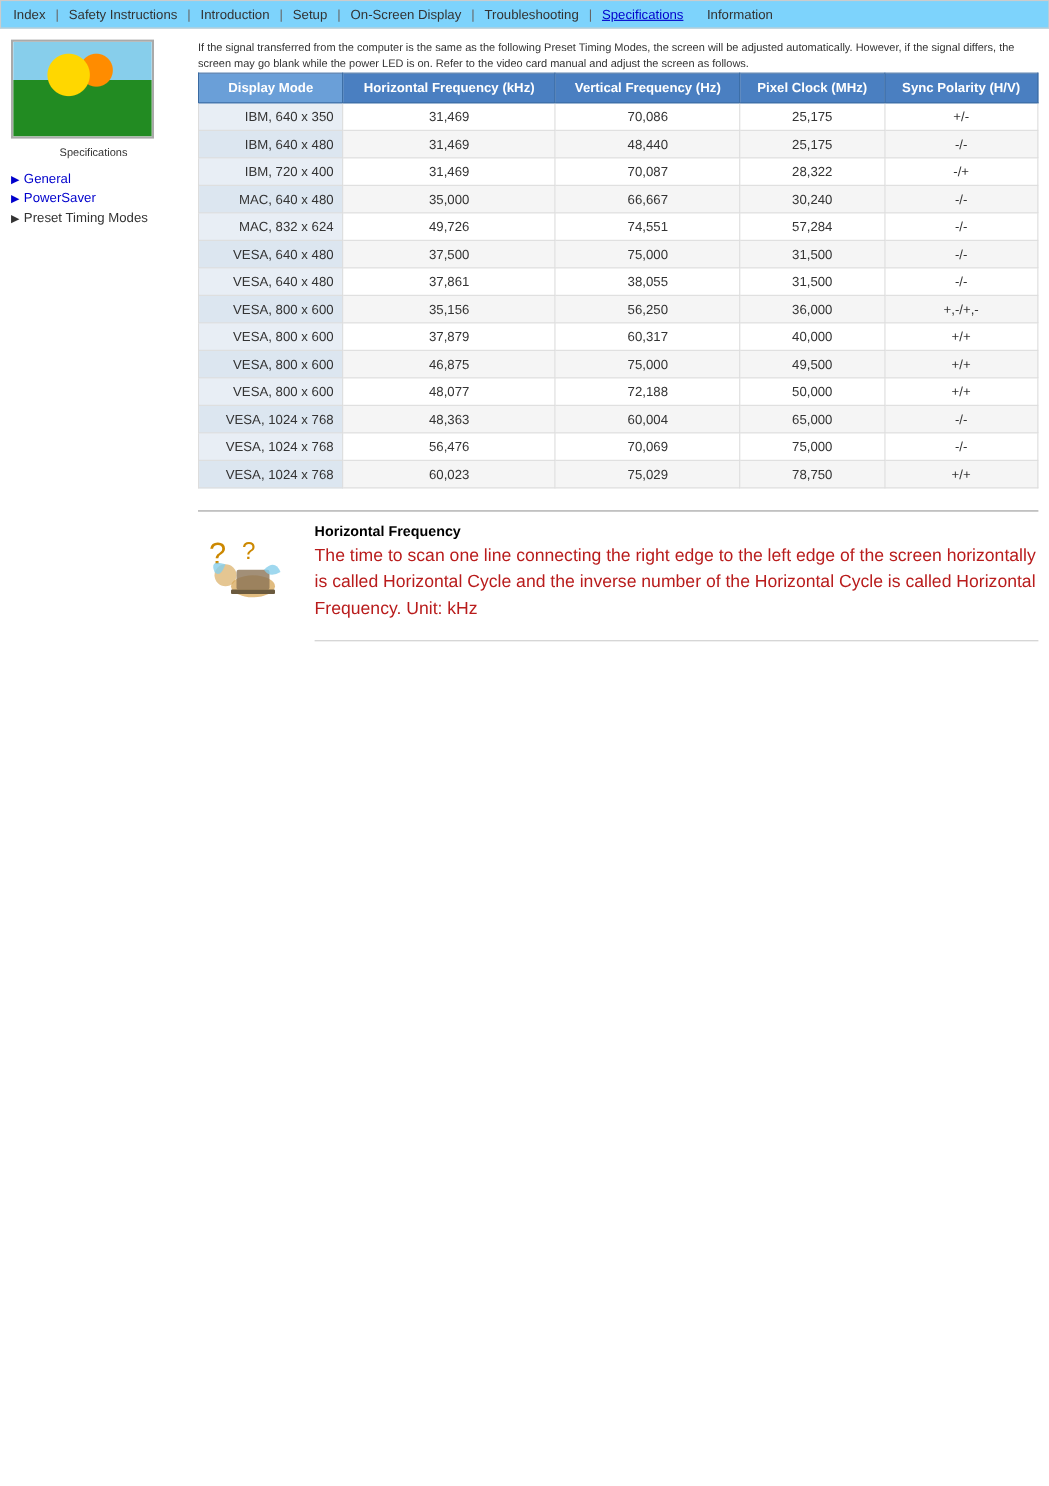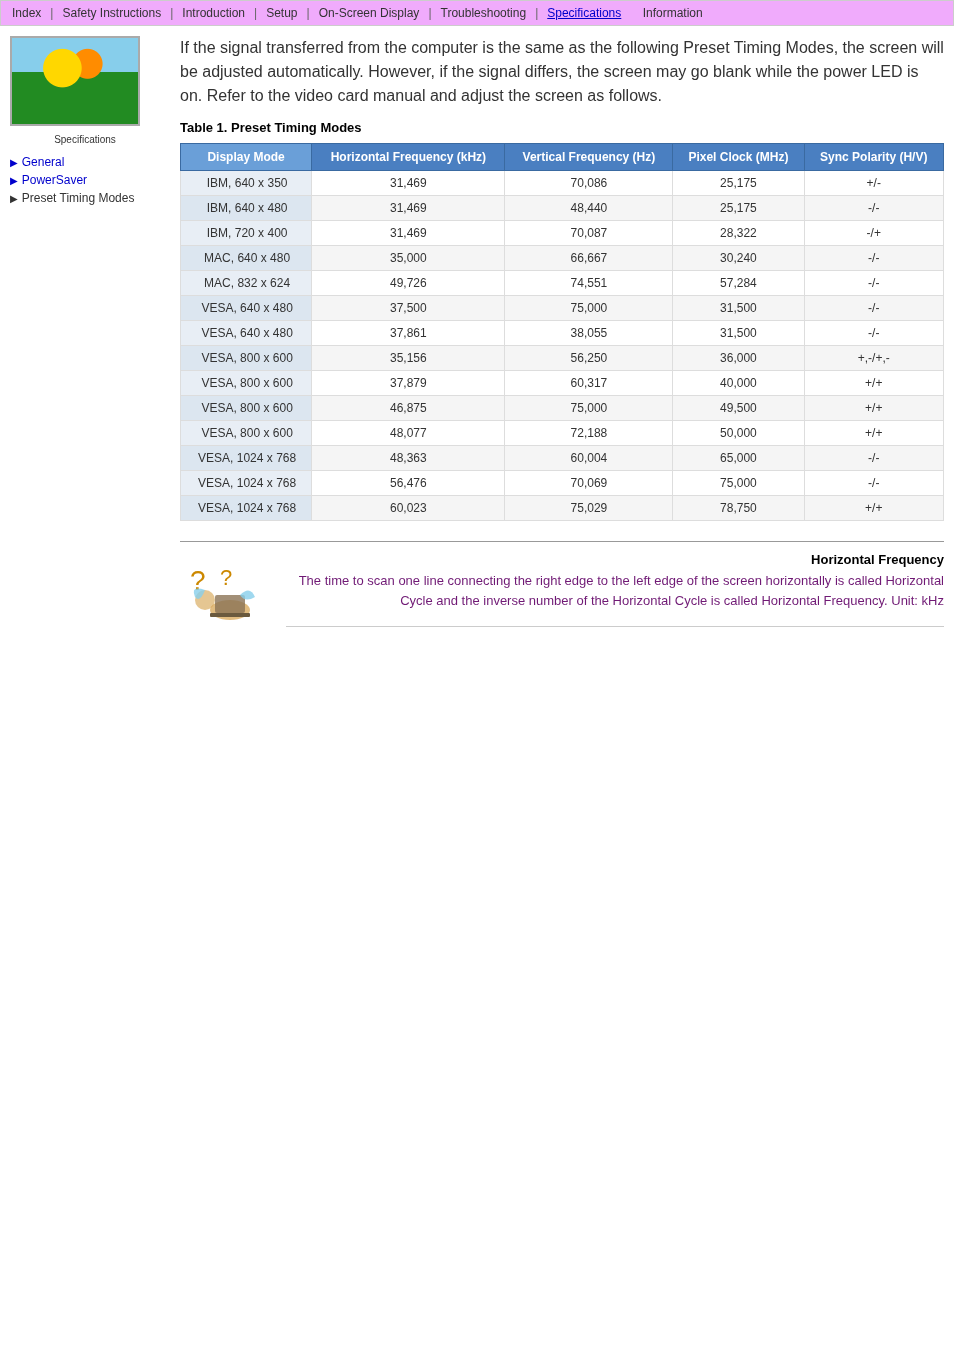--- a/index.html
+++ b/index.html
@@ -6,21 +6,21 @@
     body {
       font-family: Arial, sans-serif;
       font-size: 13px;
       background: #fff;
       width: 954px;
       min-height: 1351px;
     }
 
     
     .nav-bar {
-      background: #f0abfc;
+      background: #7dd3fc;
       border: 1px solid #ccc;
       padding: 4px 8px;
       display: flex;
       align-items: center;
       gap: 4px;
       font-size: 12px;
     }
     .nav-item {
       color: #333;
       text-decoration: none;
@@ -98,23 +98,22 @@
     }
     .arrow.blue { color: #0000cc; }
 
     
     .content {
       flex: 1;
       padding-left: 10px;
     }
 
     .intro-text {
-      font-size: 16px;
+      font-size: 10px;
       line-height: 1.5;
-      margin-bottom: 12px;
       color: #333;
     }
 
     .table-title {
       font-weight: bold;
       font-size: 13px;
       margin-bottom: 8px;
       color: #000;
     }
 
@@ -138,21 +137,21 @@
       background: #6a9fd8;
     }
     .timing-table td {
       padding: 5px 8px;
       text-align: center;
       border: 1px solid #ddd;
       background: #fff;
       color: #333;
     }
     .timing-table td.col-display {
-      text-align: center;
+      text-align: right;
       padding-left: 10px;
       background: #e8eef5;
       font-size: 12px;
     }
     .timing-table tr:nth-child(even) td { background: #f5f5f5; }
     .timing-table tr:nth-child(even) td.col-display { background: #dce6f0; }
 
     
     .footer-section {
       display: flex;
@@ -164,35 +163,34 @@
     .footer-icon {
       width: 90px;
       min-width: 90px;
       height: 80px;
       display: flex;
       align-items: center;
       justify-content: center;
     }
     .footer-definitions {
       flex: 1;
-      text-align: right;
     }
     .definition-block {
       margin-bottom: 16px;
     }
     .definition-block h4 {
       font-weight: bold;
       font-size: 13px;
       margin-bottom: 4px;
       color: #000;
     }
     .definition-block p {
-      font-size: 13px;
+      font-size: 16px;
       line-height: 1.5;
-      color: #701a75;
+      color: #b91c1c;
     }
     .def-separator {
       border: none;
       border-top: 1px solid #ccc;
       margin: 10px 0;
     }
 
     
     .icon-svg {
       width: 80px;
@@ -240,21 +238,20 @@
         <span class="arrow">▶</span>
         <a>Preset Timing Modes</a>
       </li>
     </ul>
   </div>
 
   <div class="content">
 
     <p class="intro-text">If the signal transferred from the computer is the same as the following Preset Timing Modes, the screen will be adjusted automatically. However, if the signal differs, the screen may go blank while the power LED is on. Refer to the video card manual and adjust the screen as follows.</p>
 
-    <p class="table-title">Table 1. Preset Timing Modes</p>
 
     <table class="timing-table">
       <thead>
         <tr>
           <th class="col-display">Display Mode</th>
           <th>Horizontal Frequency (kHz)</th>
           <th>Vertical Frequency (Hz)</th>
           <th>Pixel Clock (MHz)</th>
           <th>Sync Polarity (H/V)</th>
         </tr>

